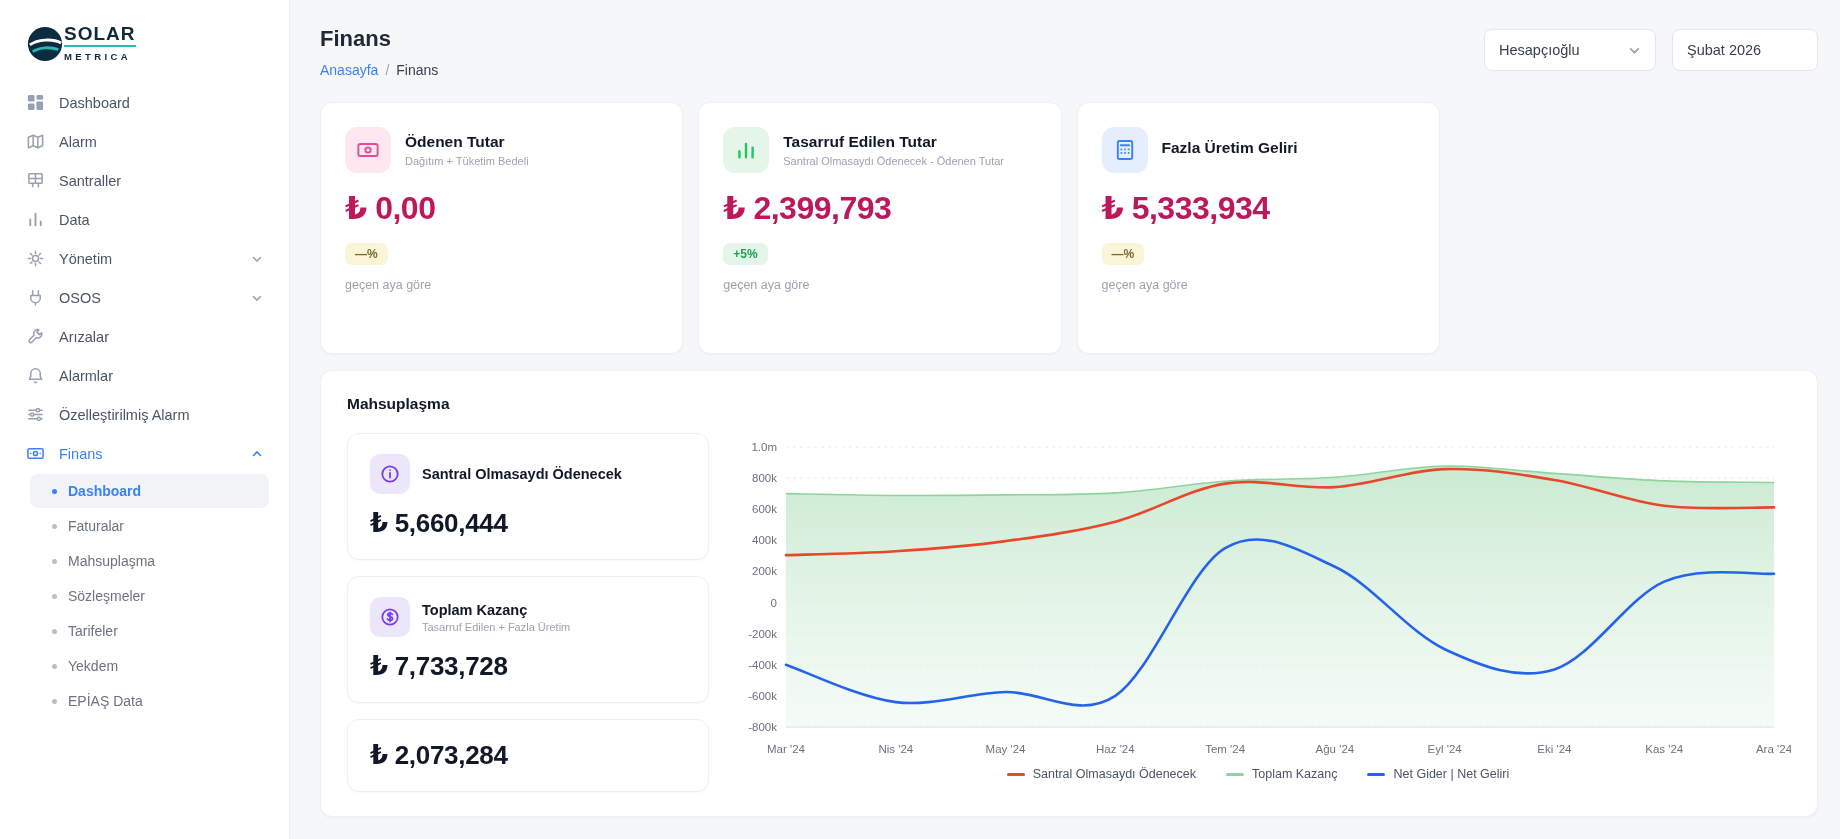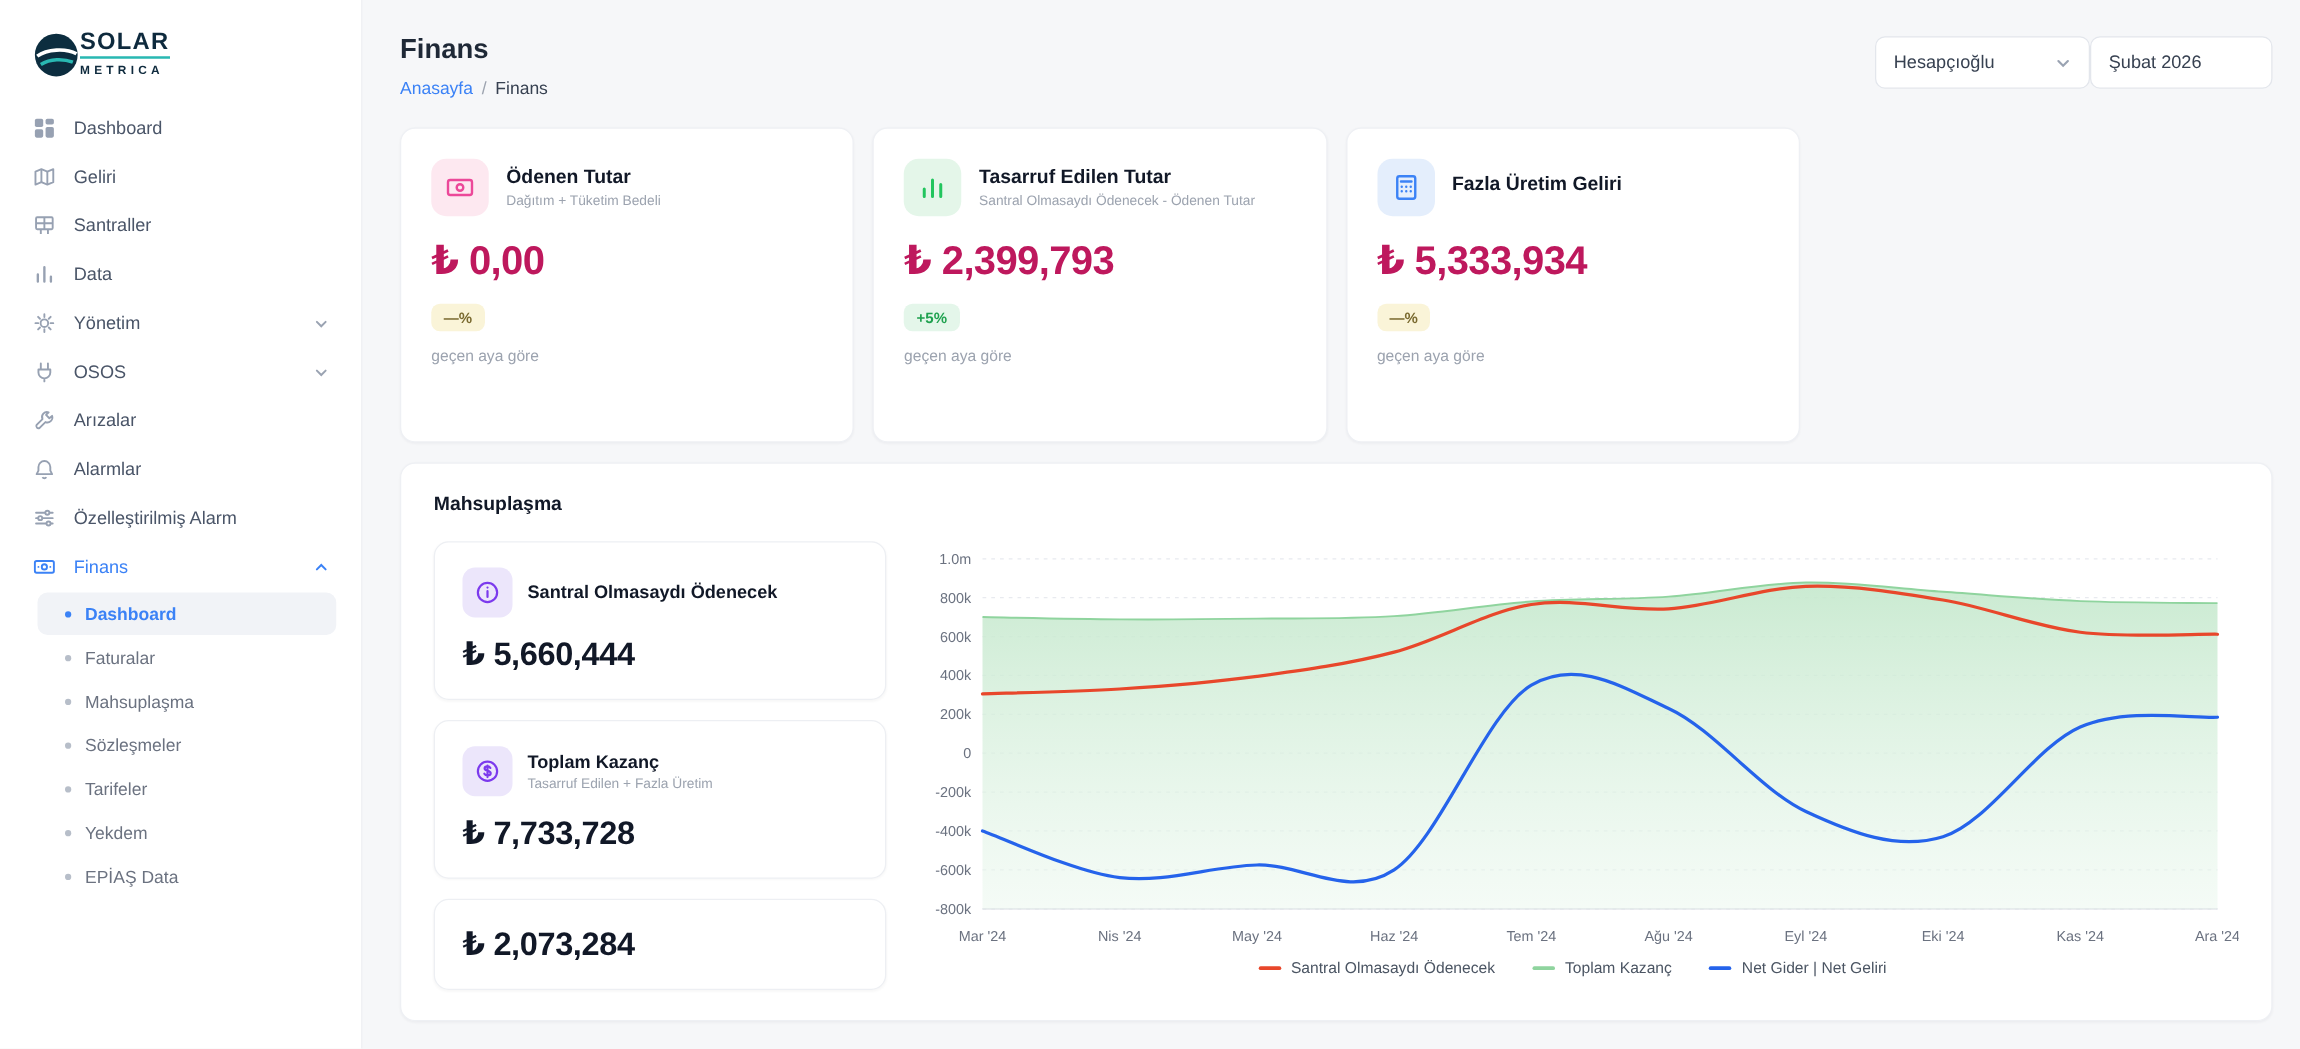--- a/index.html
+++ b/index.html
@@ -25,21 +25,21 @@
   .sub-item.active .dot { background:#3b82f6; }
 
   
   .main { flex:1; padding:26px 22px 0 30px; overflow:hidden; }
   .page-header { display:flex; justify-content:space-between; align-items:flex-start; margin-bottom:24px; }
   .page-title { font-size:22px; font-weight:700; color:#1f2937; margin-bottom:10px; }
   .breadcrumb { font-size:14px; }
   .bc-home { color:#3b82f6; cursor:pointer; }
   .bc-sep { color:#9ca3af; margin:0 7px; }
   .bc-cur { color:#374151; font-weight:500; }
-  .controls { display:flex; margin-top:3px; }
+  .controls { display:flex; gap:16px; margin-top:3px; }
   .select-box { display:flex; align-items:center; justify-content:space-between; gap:26px; background:#fff; border:1px solid #e3e6ec; border-radius:8px; padding:12px 14px; font-size:14.5px; color:#374151; min-width:172px; cursor:pointer; }
   .select-box .chev { margin-left:0; }
   .period-box { min-width:146px; }
 
   
   .stats-row { display:grid; grid-template-columns:repeat(4,1fr); gap:15px; margin-bottom:16px; }
   .stat-card { background:#fff; border:1px solid #eef0f4; border-radius:12px; padding:24px; box-shadow:0 1px 2px rgba(16,24,40,.04); min-height:252px; }
   .stat-top { display:flex; gap:14px; align-items:center; margin-bottom:16px; }
   .stat-icon { width:46px; height:46px; border-radius:12px; display:flex; align-items:center; justify-content:center; flex-shrink:0; }
   .ic-pink { background:#fde8f0; color:#ec4899; }
@@ -106,21 +106,21 @@
           </span>
         <span>Dashboard</span>
       </div>
       <div class="nav-item">
         <span class="nicon">
             <svg width="19" height="19" viewBox="0 0 20 20" fill="none" stroke="currentColor" stroke-width="1.6" stroke-linejoin="round">
               <path d="M2.5 5.5l5-2 5 2 5-2v11l-5 2-5-2-5 2z"></path>
               <path d="M7.5 3.5v11M12.5 5.5v11"></path>
             </svg>
           </span>
-        <span>Geliri</span>
+        <span>Alarm</span>
       </div>
       <div class="nav-item">
         <span class="nicon">
             <svg width="19" height="19" viewBox="0 0 20 20" fill="none" stroke="currentColor" stroke-width="1.6">
               <rect x="3" y="3" width="14" height="10" rx="1"></rect>
               <path d="M10 3v10M3 8h14M7 13v4M13 13v4"></path>
             </svg>
           </span>
         <span>Santraller</span>
       </div>

